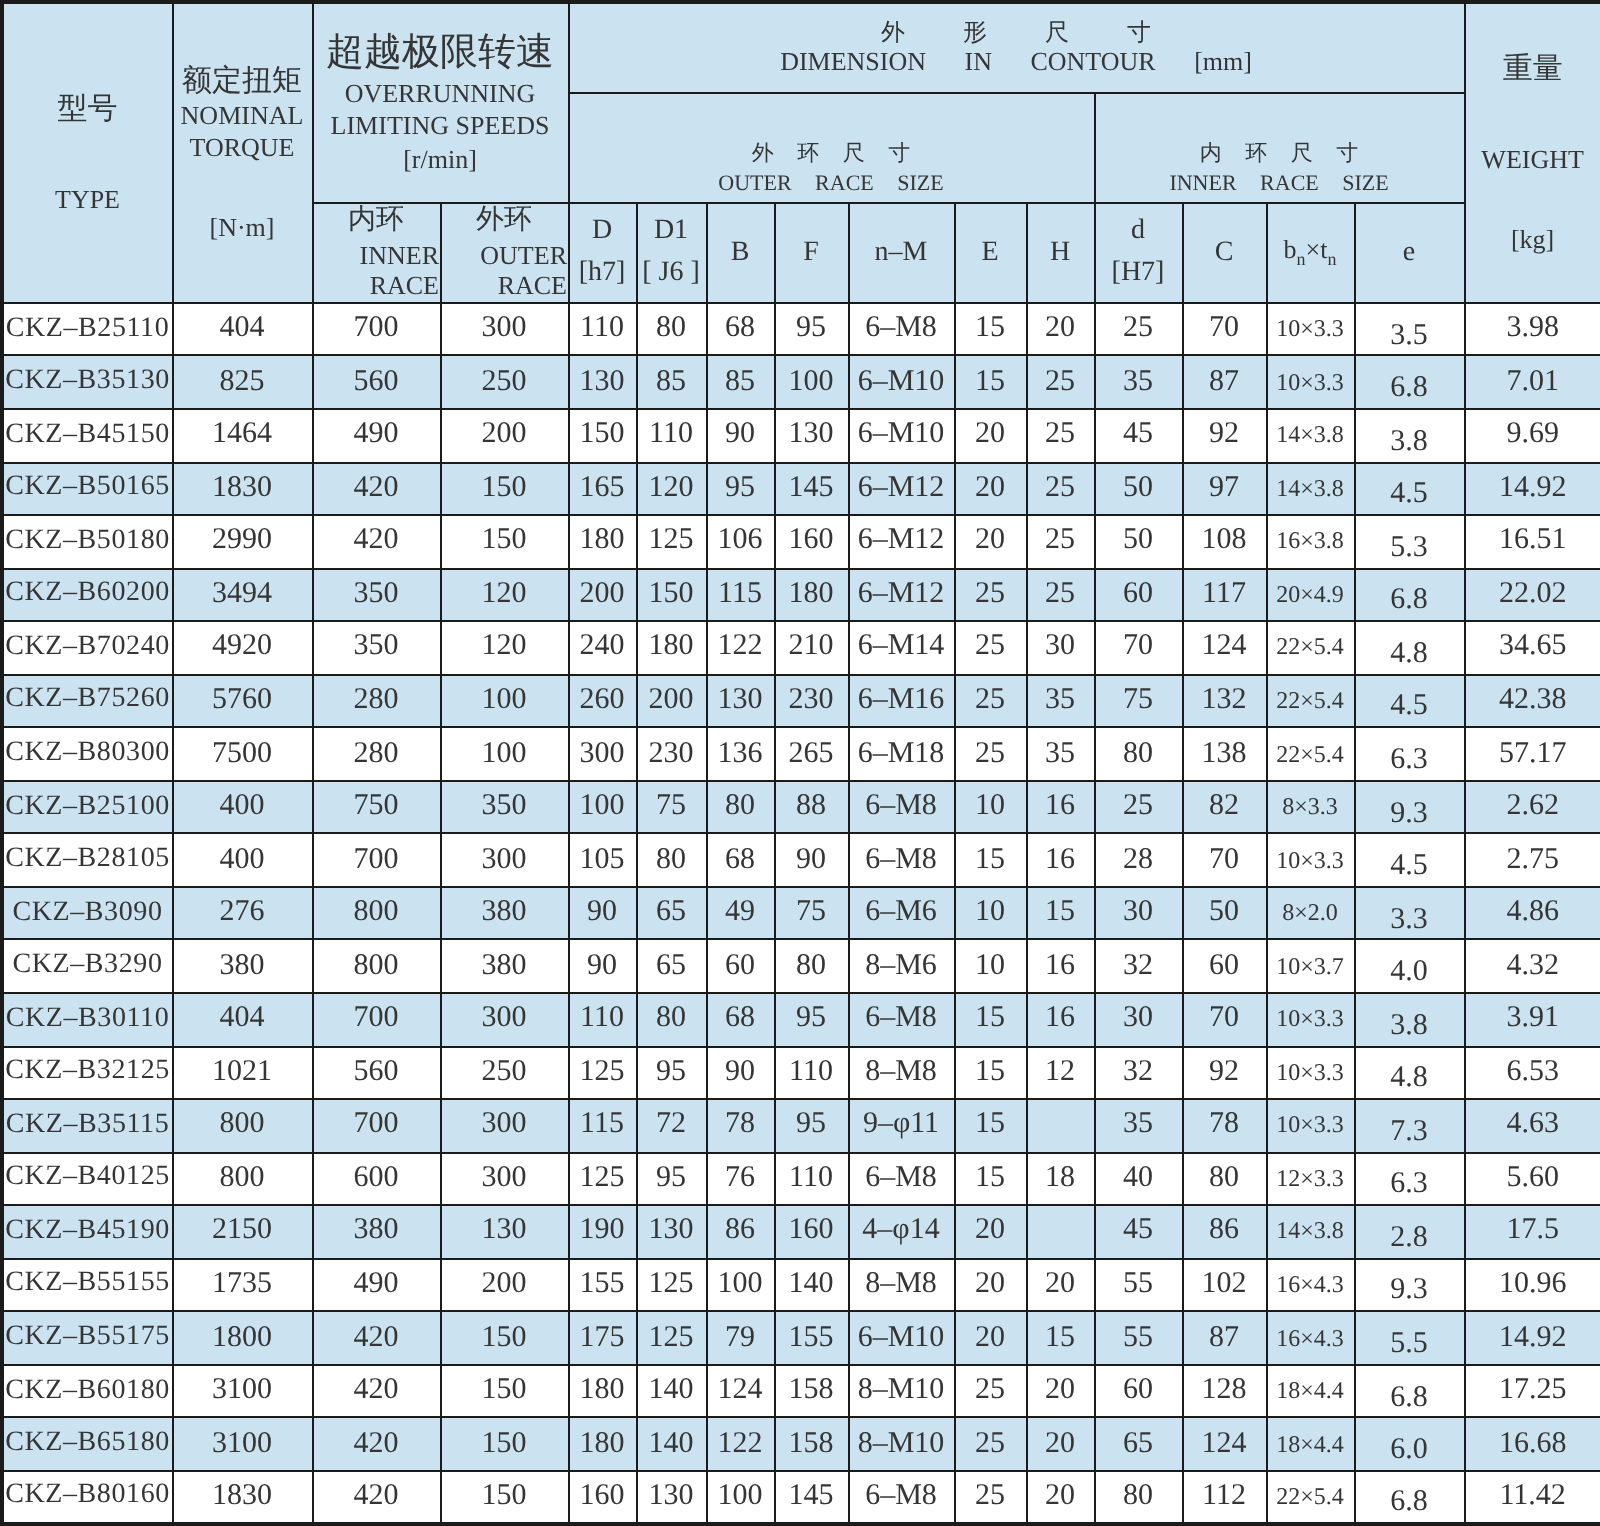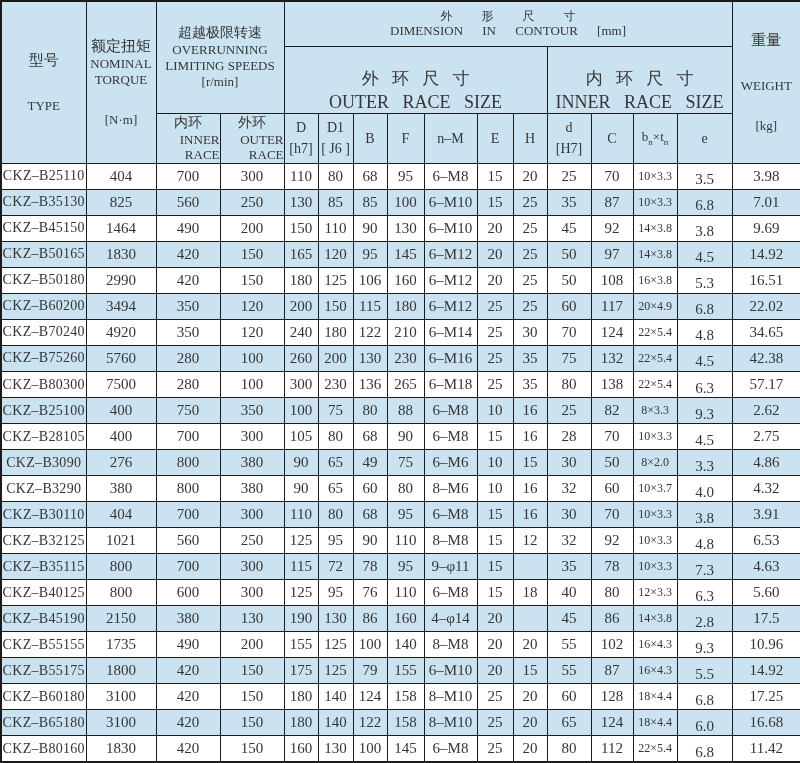--- a/index.html
+++ b/index.html
@@ -33,25 +33,25 @@
   tbody td { font-size: 15px; }
   td.type-cell { font-size: 14px; letter-spacing: 0.3px; }
   td.bt-cell { font-size: 12px; }
   td.e-cell { padding-top: 7px; }
   .zh { font-size: 15px; }
   .en { font-size: 13px; }
   .gap1 { margin-top: 28px; }
   .gap2 { margin-top: 24px; }
   .gap3 { margin-top: 0; }
   .speeds-line { font-size: 13px; line-height: 1.25; }
-  .speeds-zh { font-size: 14px; line-height: 1.3; }
+  .speeds-zh { font-size: 19px; line-height: 1.3; }
   .dim-zh { font-size: 12px; word-spacing: 26px; line-height: 1.2; }
   .dim-en { font-size: 13px; word-spacing: 16px; }
-  .size-zh { font-size: 17px; word-spacing: 9px; margin-top: 20px; }
-  .size-en { font-size: 18px; word-spacing: 9px; margin-top: 2px; text-align: center; }
+  .size-zh { font-size: 11px; word-spacing: 9px; margin-top: 20px; }
+  .size-en { font-size: 11px; word-spacing: 9px; margin-top: 2px; text-align: center; }
   .race-line { font-size: 13px; line-height: 1.2; text-align: right; }
   .race-zh { font-size: 14px; line-height: 1.3; }
   .colhead { font-size: 14px; line-height: 1.5; }
   sub { font-size: 9px; }
   .bt-head { font-size: 13px; }
 </style>
 </head>
 <body>
 
 <table>

